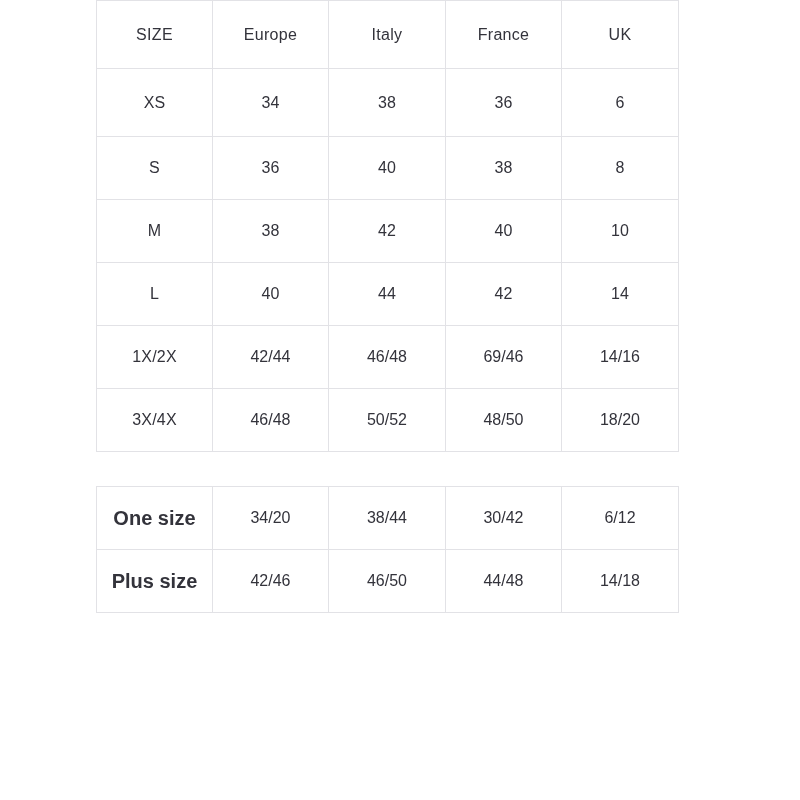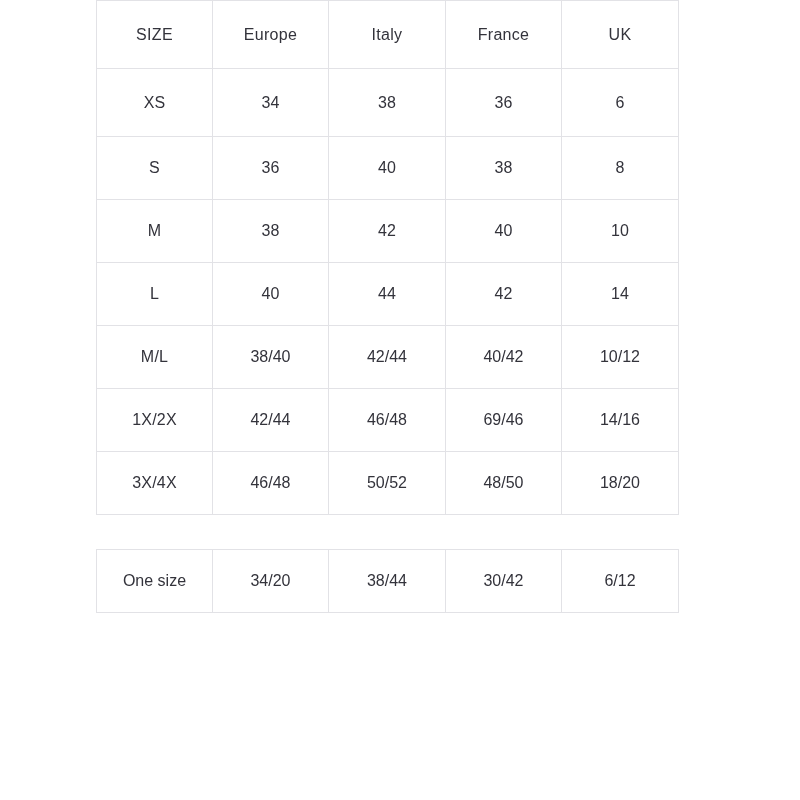--- a/index.html
+++ b/index.html
@@ -53,22 +53,22 @@
   .main-table td.rowlabel {
     font-weight: 400;
     font-size: 16px;
     letter-spacing: 0.2px;
   }
   .spacer {
     height: 34px;
   }
   .second-table tr { height: 63px; }
   .second-table td.rowlabel {
-    font-weight: 400;
-    font-size: 16px;
+    font-weight: 700;
+    font-size: 20px;
   }
 </style>
 </head>
 <body>
 
 <div class="sheet">
 
   <table class="size-table main-table">
     <colgroup>
       <col class="c-size">
@@ -109,27 +109,20 @@
         <td>10</td>
       </tr>
       <tr>
         <td class="rowlabel">L</td>
         <td>40</td>
         <td>44</td>
         <td>42</td>
         <td>14</td>
       </tr>
       <tr>
-        <td class="rowlabel">M/L</td>
-        <td>38/40</td>
-        <td>42/44</td>
-        <td>40/42</td>
-        <td>10/12</td>
-      </tr>
-      <tr>
         <td class="rowlabel">1X/2X</td>
         <td>42/44</td>
         <td>46/48</td>
         <td>69/46</td>
         <td>14/16</td>
       </tr>
       <tr>
         <td class="rowlabel">3X/4X</td>
         <td>46/48</td>
         <td>50/52</td>
@@ -150,16 +143,23 @@
         <col class="c-uk">
     </colgroup>
     <tbody>
       <tr>
         <td class="rowlabel">One size</td>
         <td>34/20</td>
         <td>38/44</td>
         <td>30/42</td>
         <td>6/12</td>
       </tr>
+      <tr>
+        <td class="rowlabel">Plus size</td>
+        <td>42/46</td>
+        <td>46/50</td>
+        <td>44/48</td>
+        <td>14/18</td>
+      </tr>
     </tbody>
   </table>
 
 </div>
 
 </body></html>

